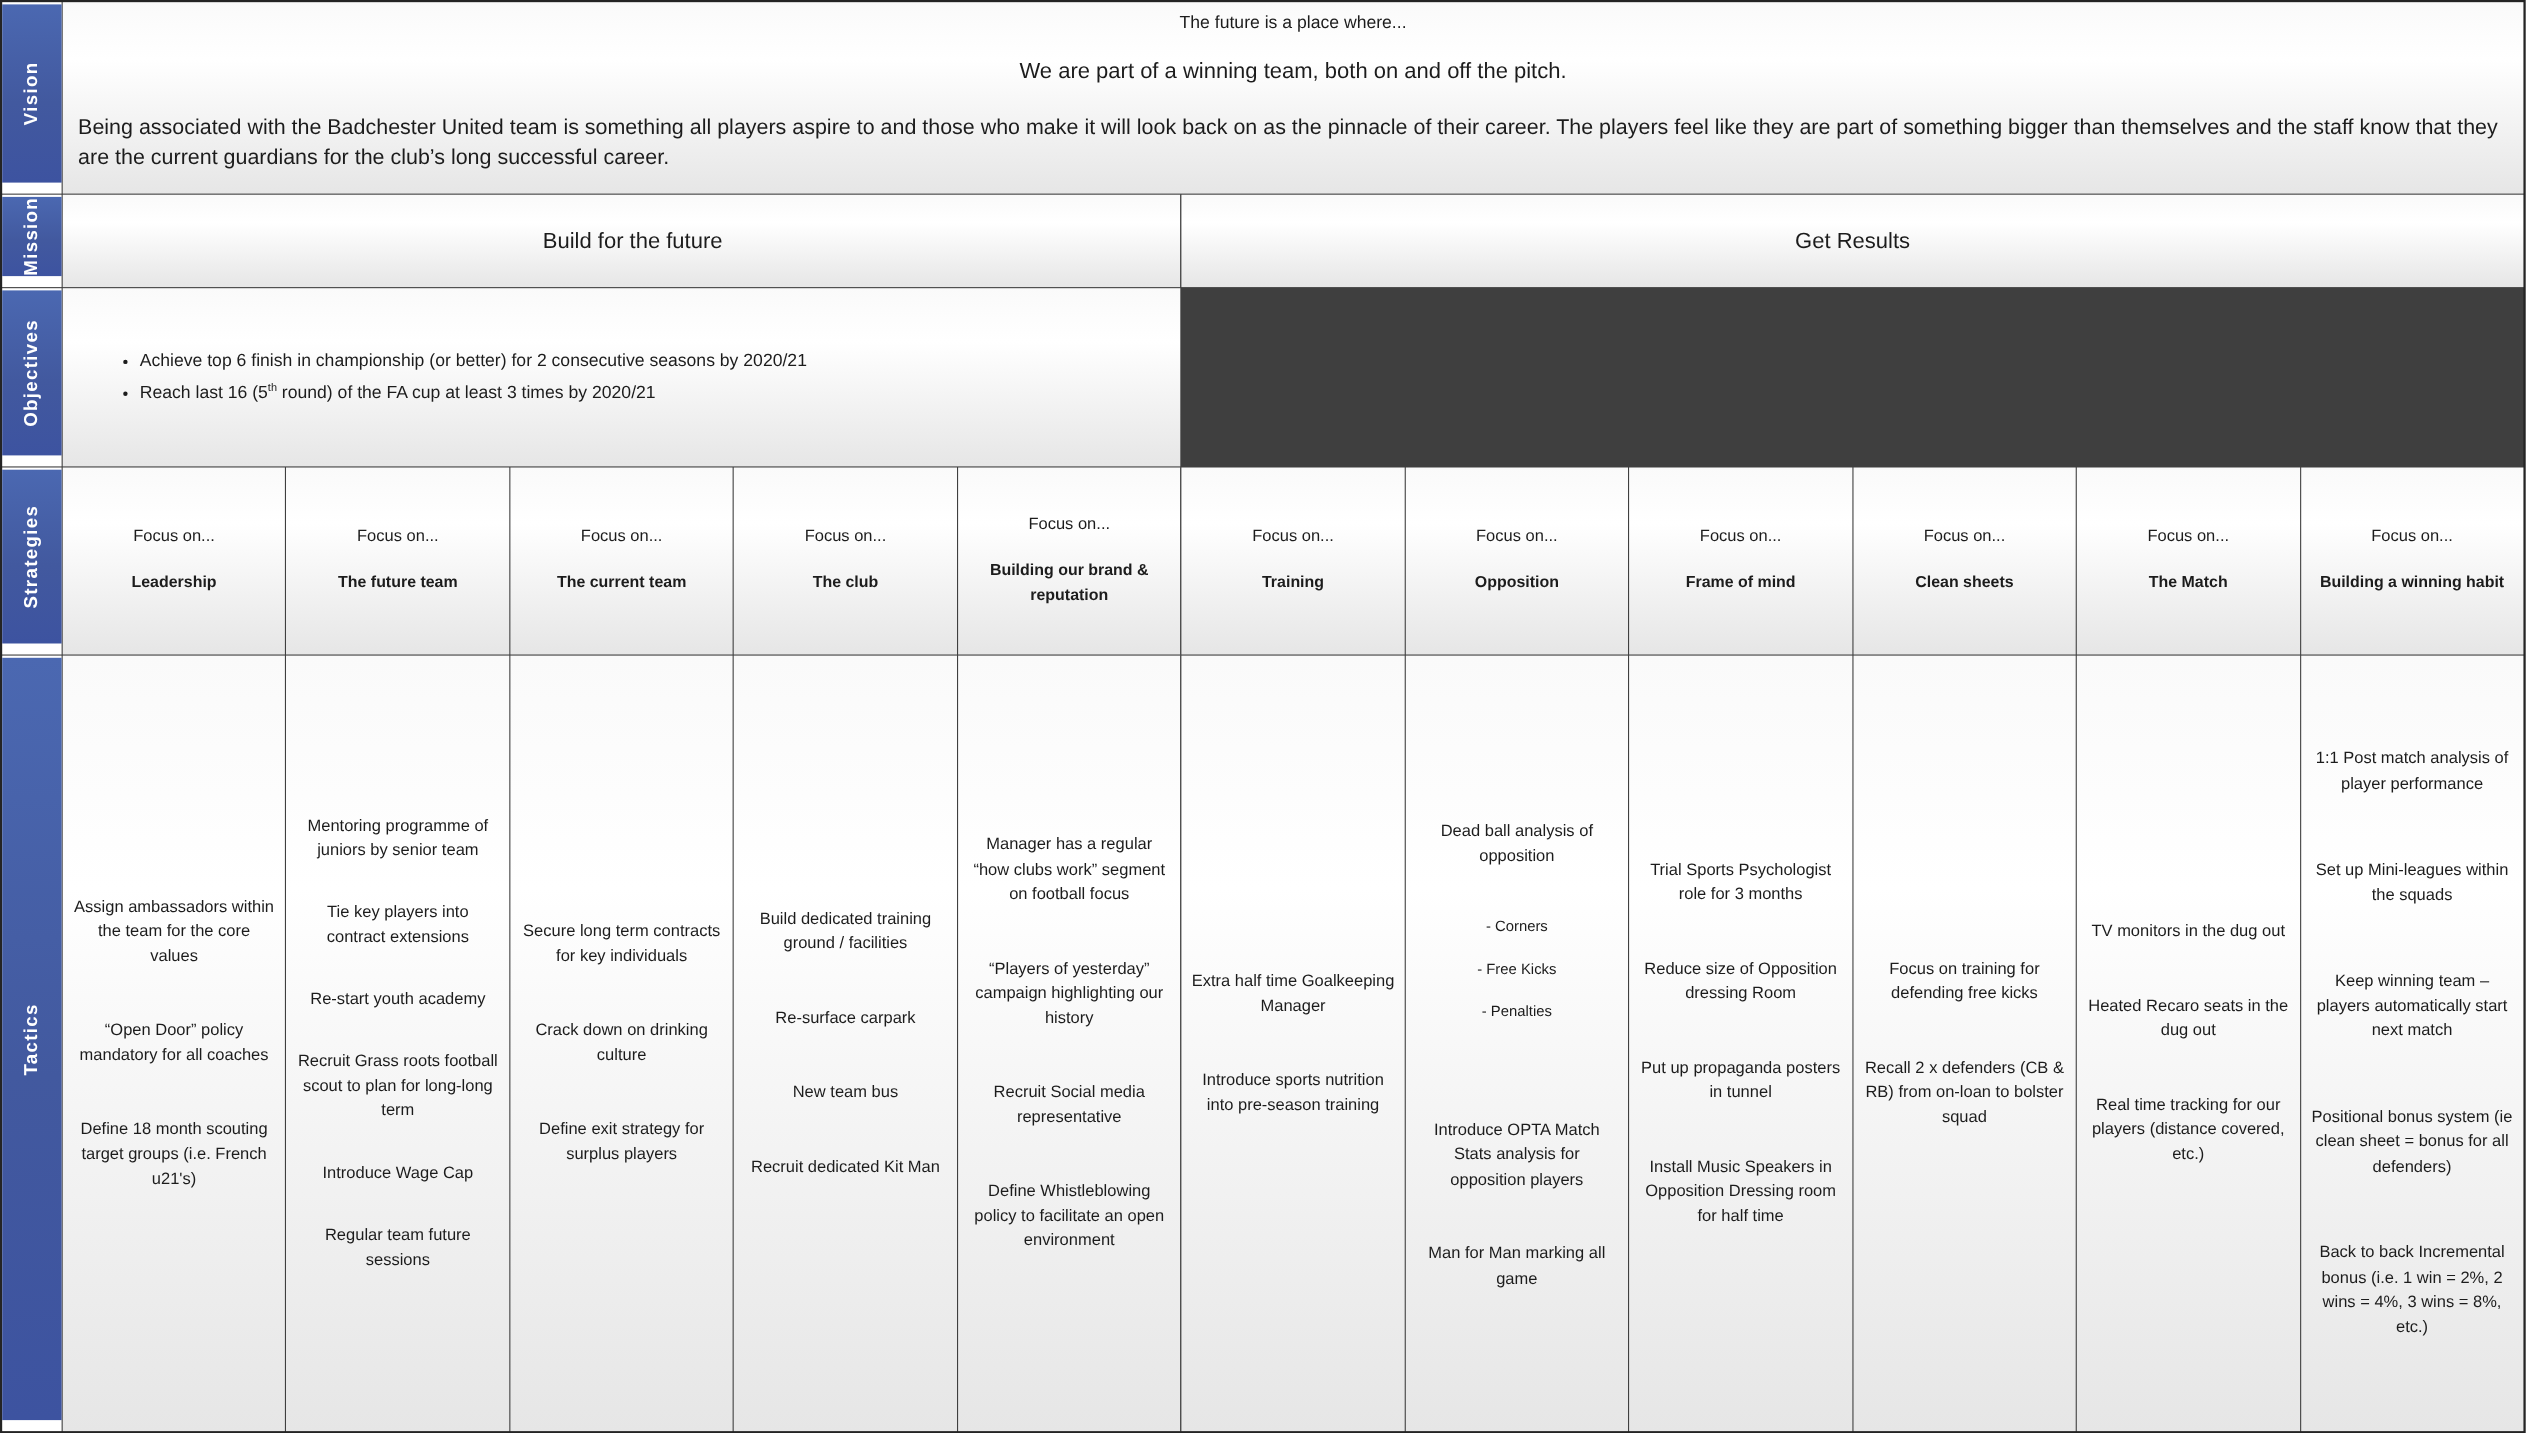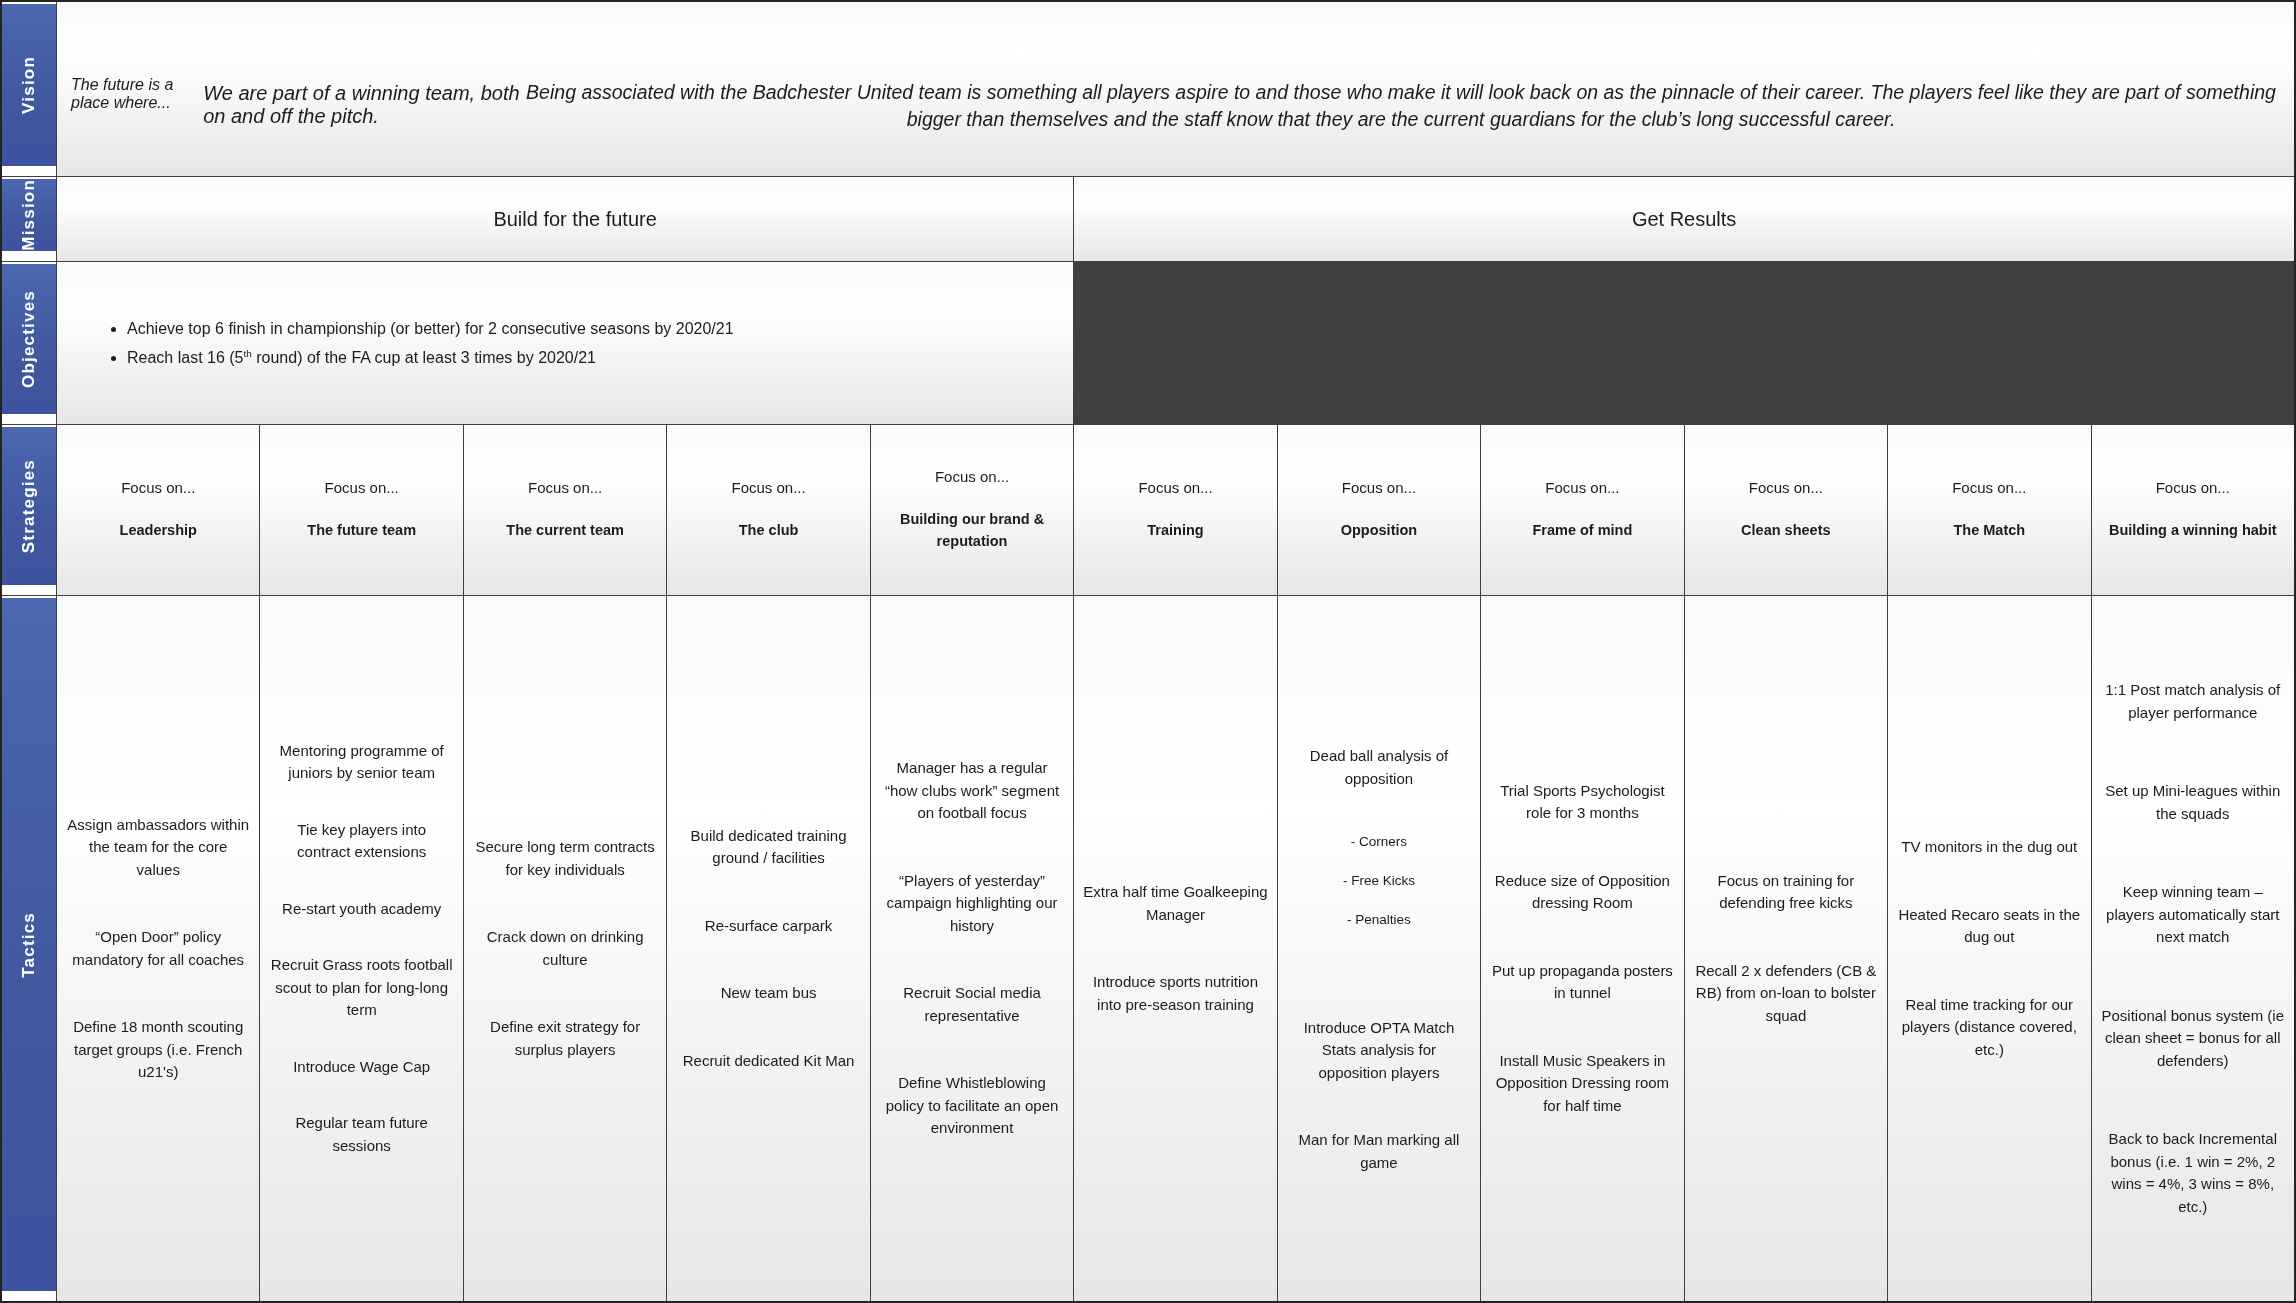--- a/index.html
+++ b/index.html
@@ -27,24 +27,24 @@
     position:absolute; left:0; right:0; top:2px; bottom:10px;
     background:linear-gradient(180deg,#4b68b1 0%,#42599f 55%,#3d53a0 100%);
     display:flex; align-items:center; justify-content:center;
   }
   .side-block span {
     writing-mode:vertical-rl; transform:rotate(180deg);
     color:#ffffff; font-weight:bold; font-size:17px; letter-spacing:1.2px;
   }
 
   
-  .vision-cell { grid-column:2 / -1; display:flex; align-items:center; padding:8px 14px 0 14px;font-style:italic; }
+  .vision-cell { grid-column:2 / -1; display:flex; flex-direction:column; align-items:center; padding:8px 14px 0 14px; }
   .vision-line1 { font-size:16px; margin-top:2px; }
   .vision-line2 { font-size:20px; margin-top:24px; }
-  .vision-para  { font-size:19.5px; line-height:1.4; text-align:center; margin-top:26px; max-width:2240px; }
+  .vision-para  { font-size:19.5px; line-height:1.4; text-align:left; margin-top:26px; max-width:2240px; }
 
   
   .mission-cell { display:flex; align-items:center; justify-content:center; font-size:20px; }
   .span-left  { grid-column:2 / 7;padding-left:20px; }
   .span-right { grid-column:7 / -1; }
   .thick-left { box-shadow:-1px 0 0 0 #3f3f3f; }
 
   
   .obj-cell { display:flex; align-items:center; }
   .obj-cell ul { margin:0; padding-left:50px; }

